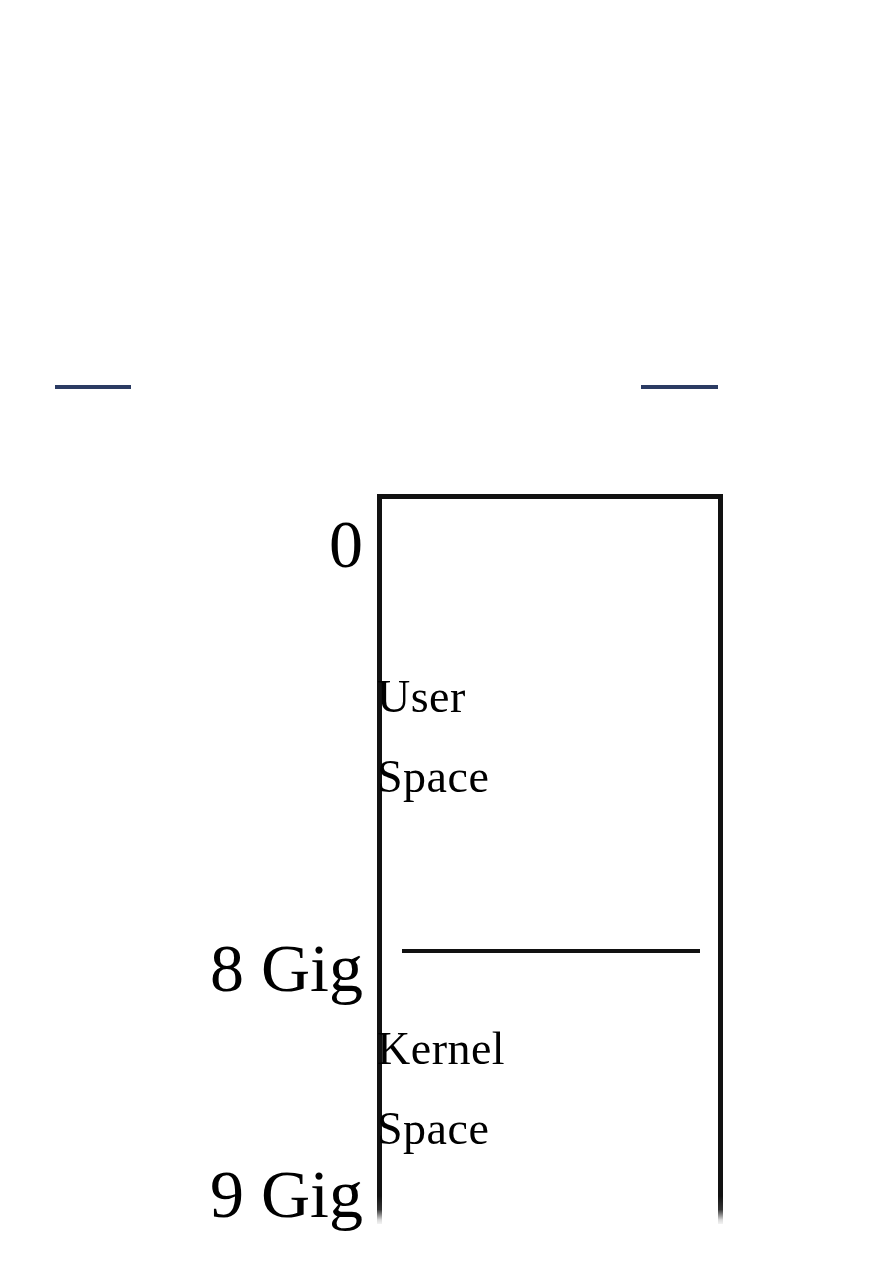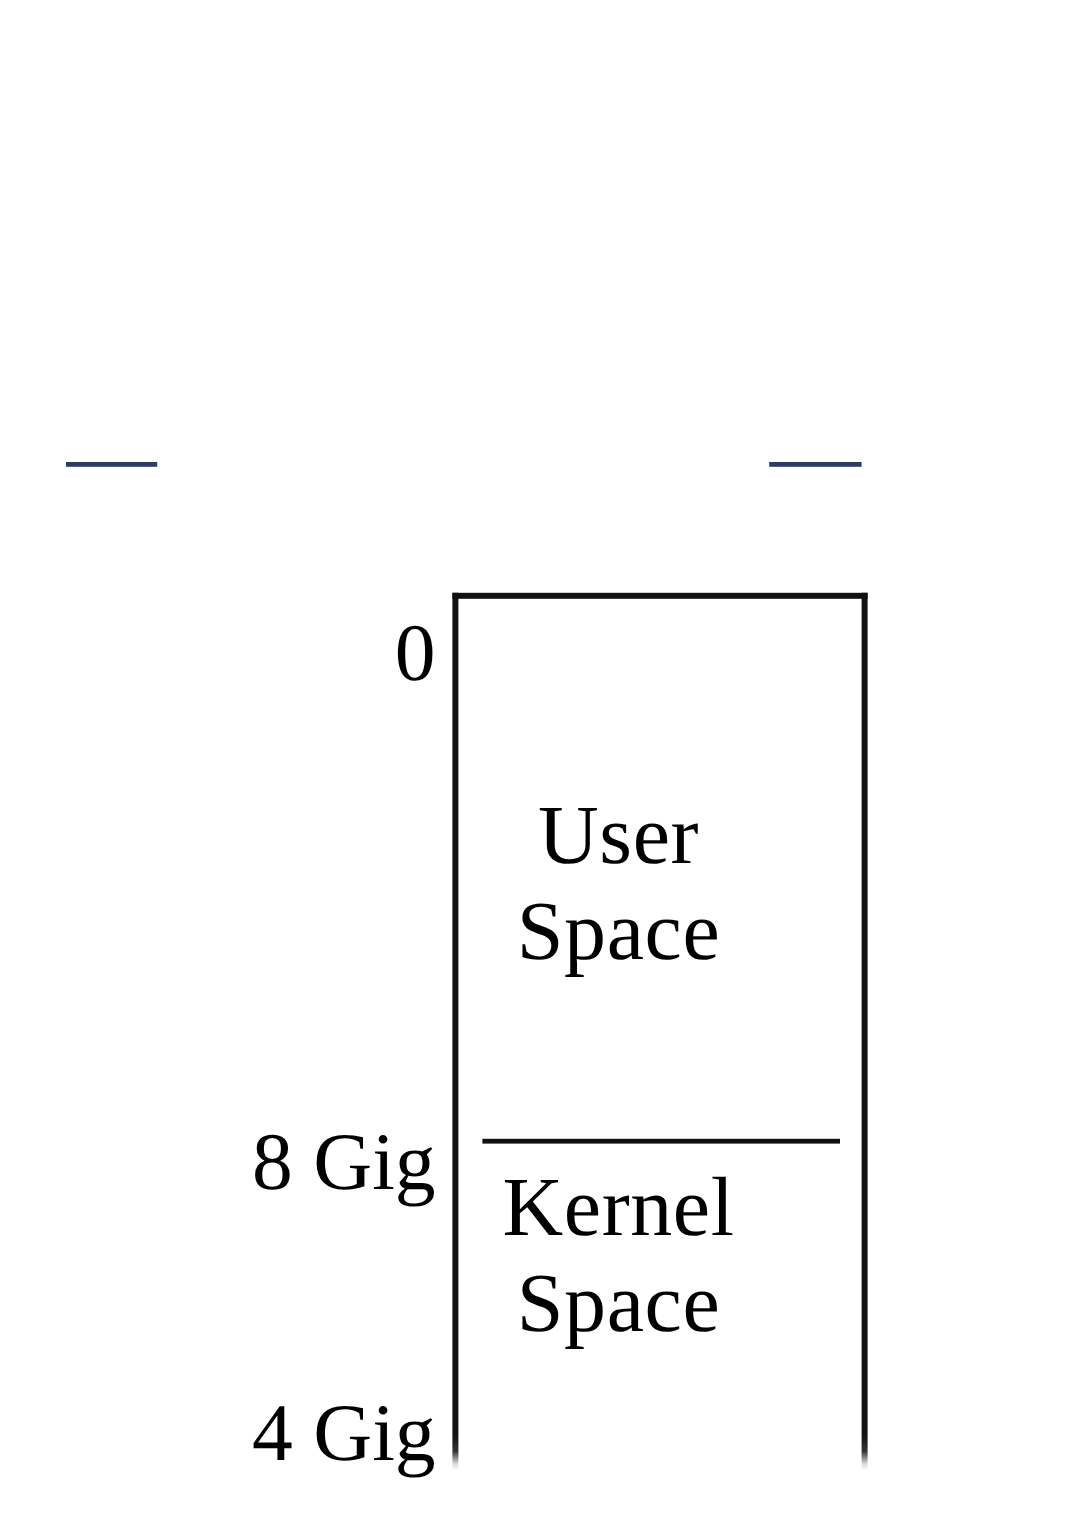--- a/index.html
+++ b/index.html
@@ -67,28 +67,28 @@
     width: 298px;
     height: 4px;
     background: #111111;
   }
 
   
   .region-label {
     position: absolute;
     width: 277px;
     left: 377px;
-    text-align: center;
-    font-size: 70px;
+    text-align: left;
+    font-size: 46px;
     line-height: 80px;
     letter-spacing: 0.5px;
     white-space: nowrap;
   }
   #user-space-label   { top: 657px; }
-  #kernel-space-label { top: 967px; }
+  #kernel-space-label { top: 1009px; }
 
   
   .address-label {
     position: absolute;
     right: 0;
     width: 100%;
     text-align: right;
     font-size: 68px;
     line-height: 72px;
     white-space: nowrap;
@@ -114,21 +114,21 @@
 
   <div class="address-slot" id="addr-0">
     <div class="address-label">0</div>
   </div>
 
   <div class="address-slot" id="addr-3gig">
     <div class="address-label">8 Gig</div>
   </div>
 
   <div class="address-slot" id="addr-4gig">
-    <div class="address-label">4 Gig</div>
+    <div class="address-label">9 Gig</div>
   </div>
 
   <div id="memory-box"></div>
 
   <div id="space-divider"></div>
 
   <div class="region-label" id="user-space-label">
     <div>User</div>
     <div>Space</div>
   </div>

